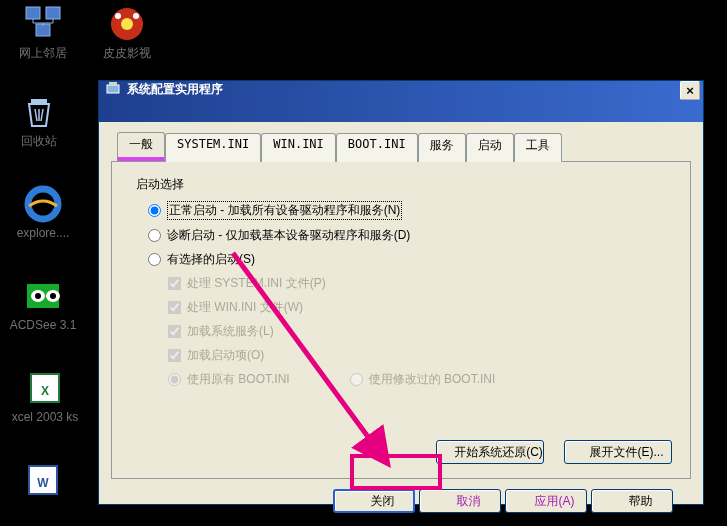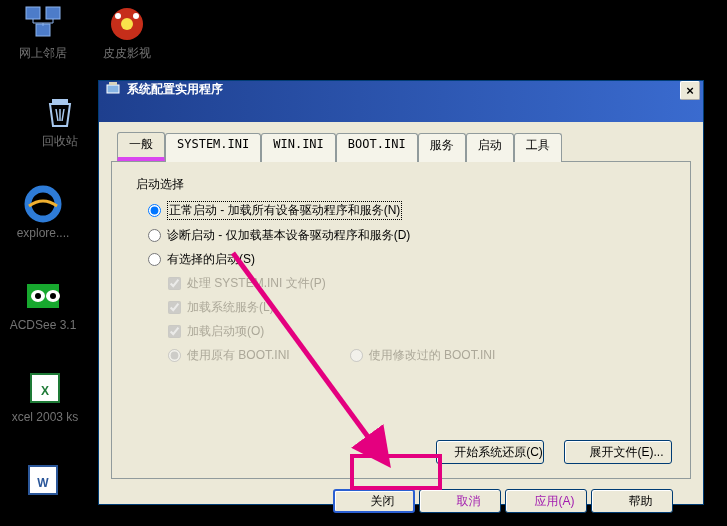--- a/index.html
+++ b/index.html
@@ -153,21 +153,21 @@
       <svg class="svg-ico" viewBox="0 0 40 40">
           <circle cx="20" cy="20" r="16" fill="#C62E1A"></circle>
           <circle cx="20" cy="20" r="6" fill="#F9E24B"></circle>
           <circle cx="11" cy="12" r="3" fill="#fff"></circle>
           <circle cx="29" cy="12" r="3" fill="#fff"></circle>
         </svg>
     </div>
     <div class="icon-label">皮皮影视</div>
   </div>
 
-  <div class="desktop-icon" style="left:25px; top:92px;">
+  <div class="desktop-icon" style="left:4px; top:92px;">
     <div class="icon-img">
       <svg class="svg-ico" viewBox="0 0 40 40">
           <path d="M10 12 h20 l-3 22 h-14 z" fill="none" stroke="#A8C8EE" stroke-width="2"></path>
           <rect x="12" y="7" width="16" height="5" fill="#A8C8EE"></rect>
           <path d="M16 17 l2 12 M20 17 v12 M24 17 l-2 12" stroke="#A8C8EE" stroke-width="1.5"></path>
         </svg>
     </div>
     <div class="icon-label">回收站</div>
   </div>
 
@@ -260,20 +260,24 @@
         <input type="radio" name="startup" style="">
         <label>有选择的启动(S)</label>
       </div>
 
       <div class="check-row">
         <input type="checkbox" checked="" disabled="" style="">
         <label>处理 SYSTEM.INI 文件(P)</label>
       </div>
       <div class="check-row">
         <input type="checkbox" checked="" disabled="" style="">
+        <label>处理 WIN.INI 文件(W)</label>
+      </div>
+      <div class="check-row">
+        <input type="checkbox" checked="" disabled="" style="">
         <label>加载系统服务(L)</label>
       </div>
       <div class="check-row">
         <input type="checkbox" checked="" disabled="" style="">
         <label>加载启动项(O)</label>
       </div>
 
       <div class="disabled-radio-row">
         <input type="radio" disabled="" checked="" style="">
         <label>使用原有 BOOT.INI</label>

